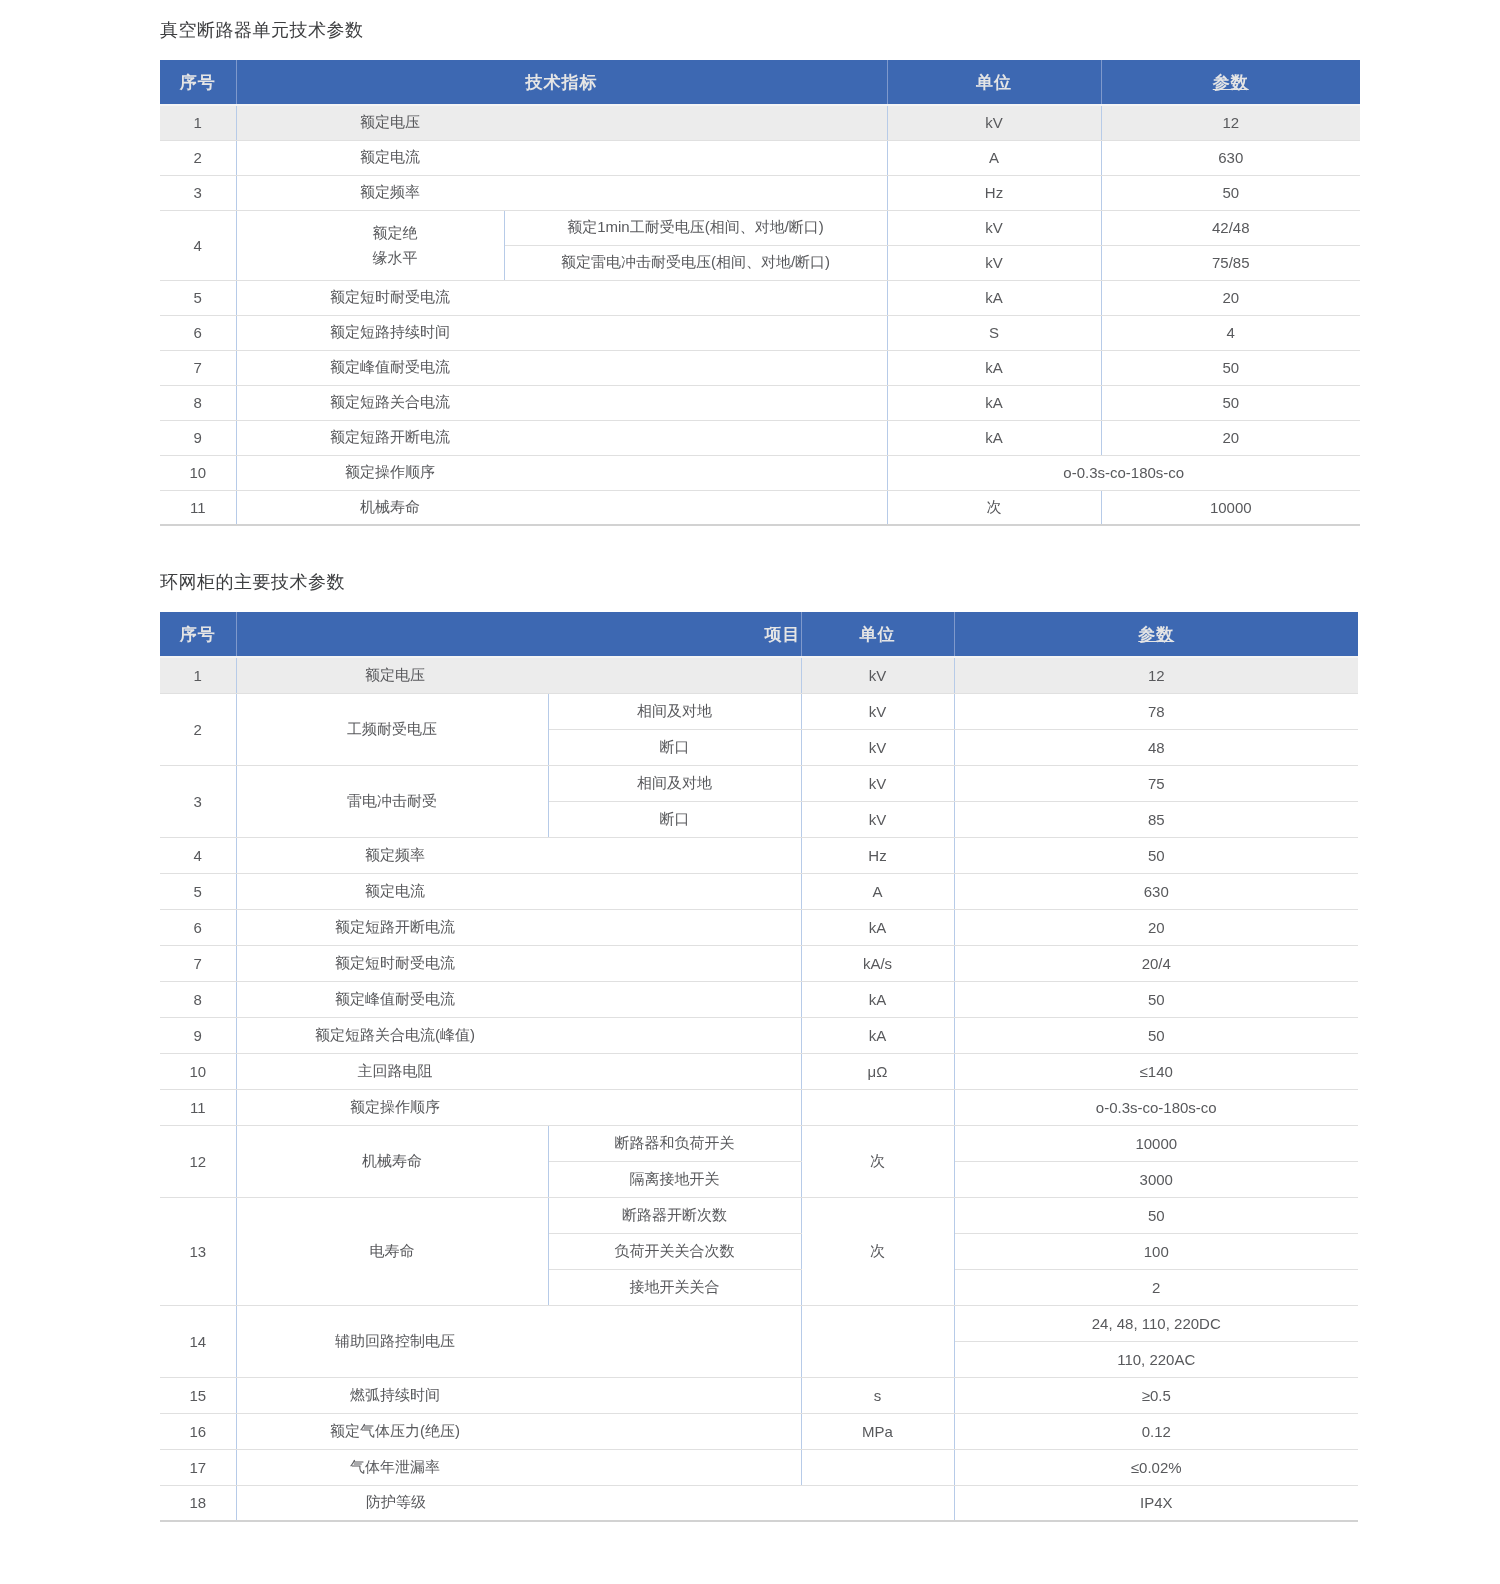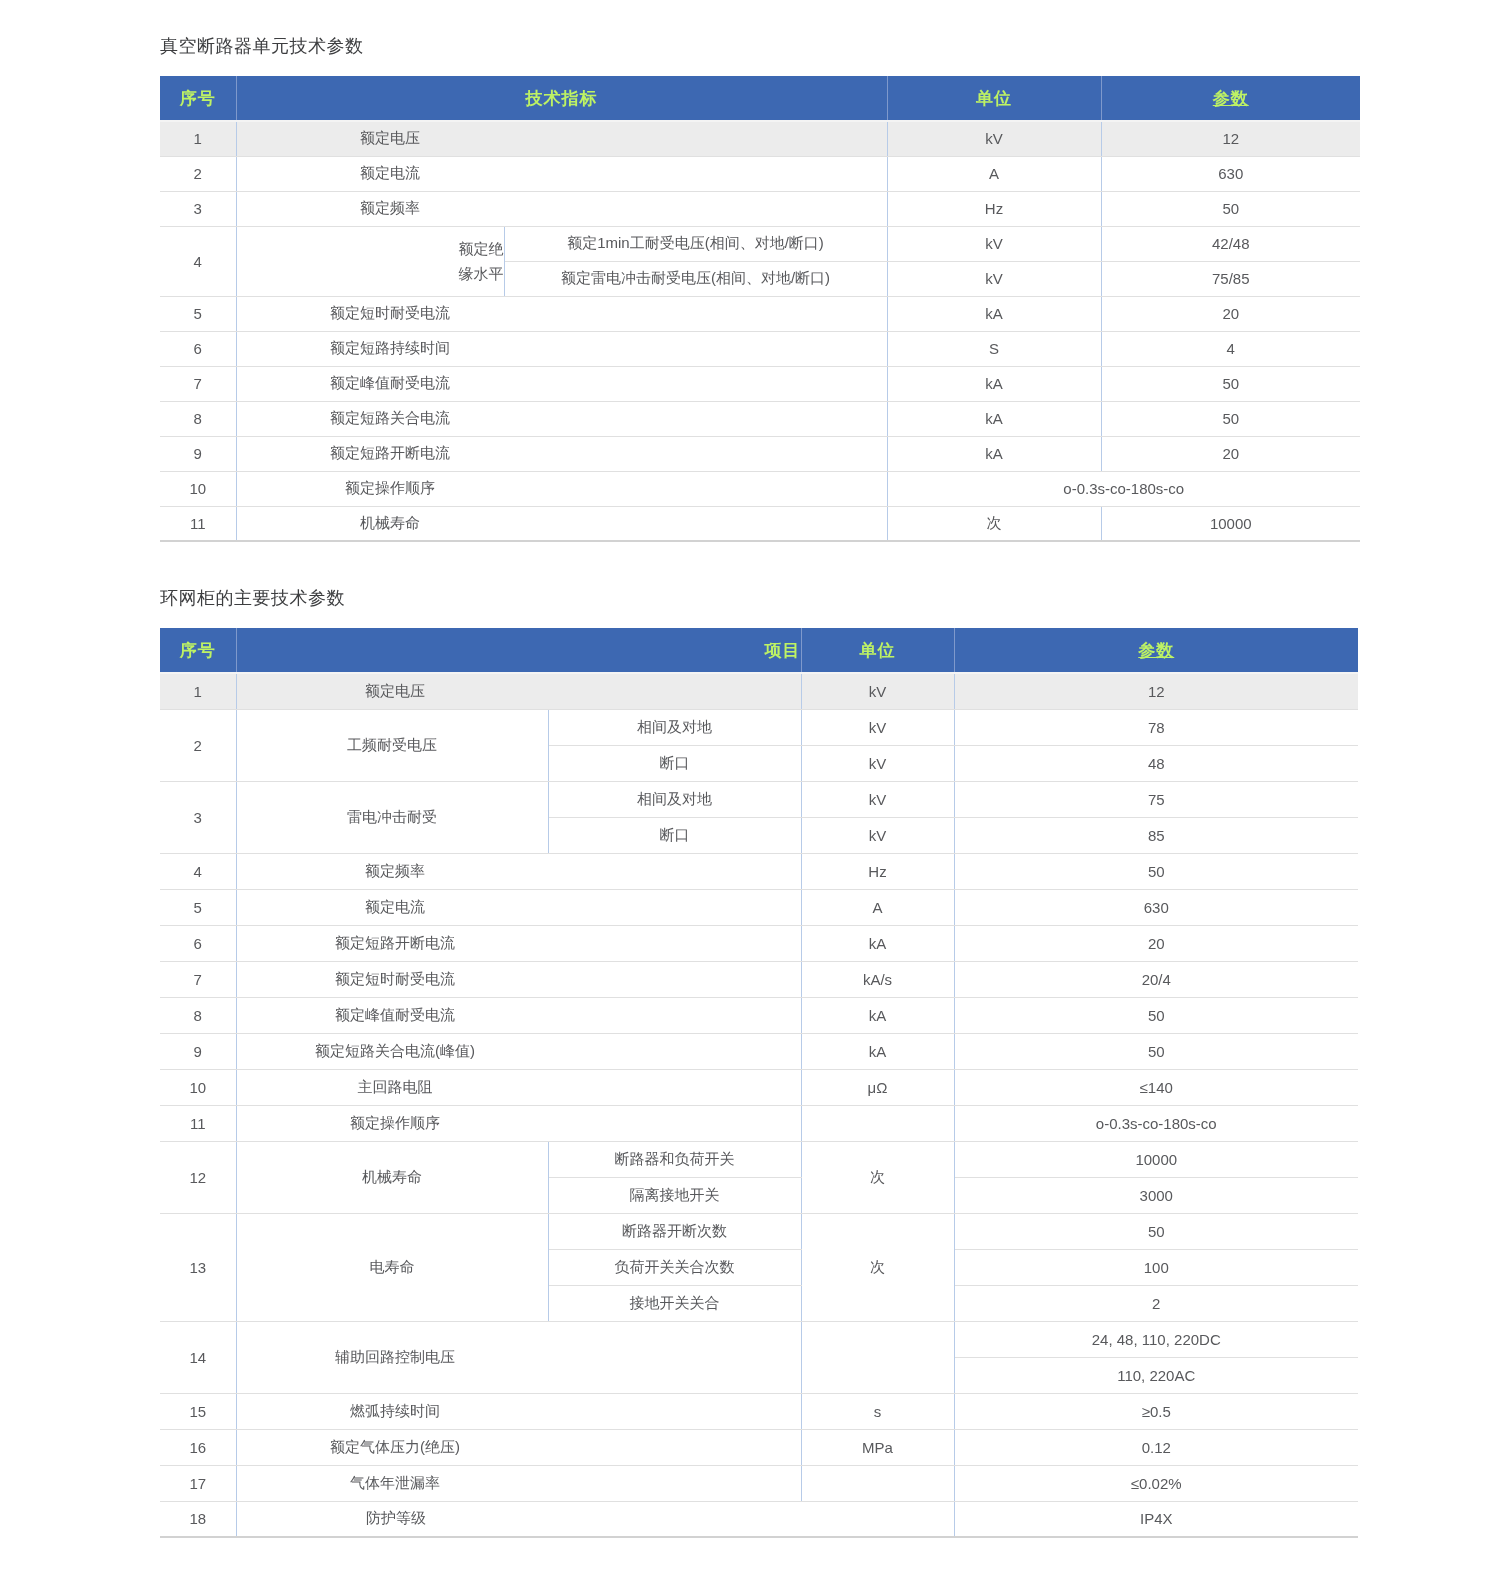--- a/index.html
+++ b/index.html
@@ -2,34 +2,34 @@
 <html><head>
 <meta charset="utf-8">
 <style>
   * { margin:0; padding:0; box-sizing:border-box; }
   html,body { background:#ffffff; }
   body {
     width:1500px; height:1584px;
     font-family:"Liberation Sans","DejaVu Sans",sans-serif;
     color:#58595c; overflow:hidden;
   }
-  .content { padding:34px 0 0 160px; }
+  .content { padding:18px 0 0 160px; }
   .section { margin-bottom:0; }
   .tbl-title {
     font-size:18px; font-weight:400; color:#3d3e40;
     letter-spacing:0.5px; margin-bottom:18px;
   }
   .section + .section { margin-top:44px; }
   table {
     border-collapse:collapse; table-layout:fixed;
   }
   .t1 { width:1200px; }
   .t2 { width:1198px; }
   thead th {
-    background:#3d68b2; color:#bef264;
+    background:#3d68b2; color:#e5e5e5;
     font-size:17px; font-weight:700; letter-spacing:1px;
     height:45px; text-align:center; vertical-align:middle;
     border-right:1px solid #7f99cc;
     border-bottom:2px solid #f4f4f4;
   }
   thead th:last-child { border-right:none;text-decoration:underline; }
   tbody td {
     font-size:15px; color:#58595c;
     text-align:center; vertical-align:middle;
     border-right:1px solid #b7cbe8;
@@ -39,21 +39,21 @@
   .t1 tbody td { height:35px; }
   .t2 tbody td { height:36px; }
   tbody td:last-child { border-right:none; }
   tbody tr:last-child td { border-bottom:2px solid #d2d2d2; }
   tr.shaded td { background:#ececec; }
   
   .iw1 { padding-right:343px; }
   .iw2 { padding-right:247px; }
   .ix2 { padding-right:398px; }
   .pl50 { padding-left:50px; }
-  .pre { white-space:pre-line; line-height:25px;text-align:right; }
+  .pre { white-space:pre-line; line-height:25px; }
   .th-left { text-align:right; padding-left:55px; }
 </style>
 </head>
 <body>
 
 <div class="content">
 
   <div class="section">
     <div class="tbl-title">真空断路器单元技术参数</div>
     <table class="t1">

